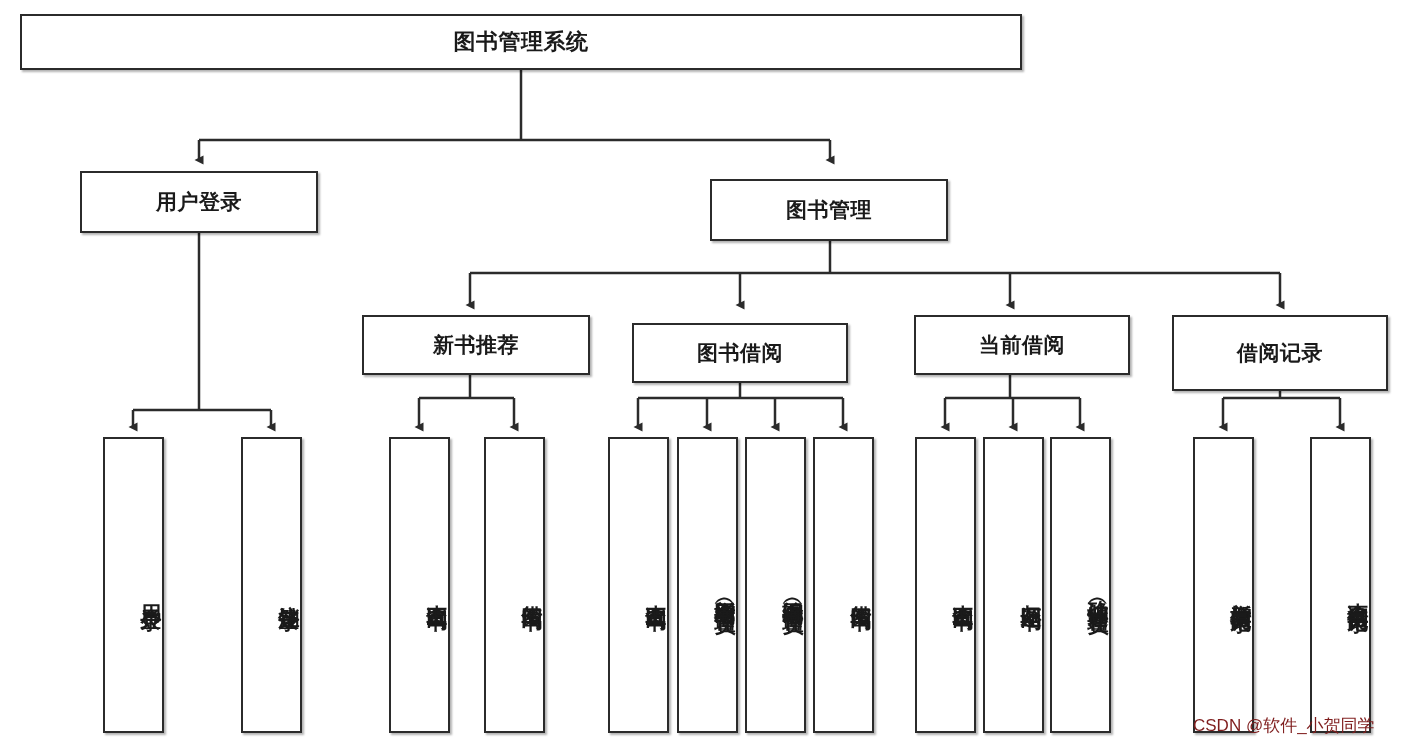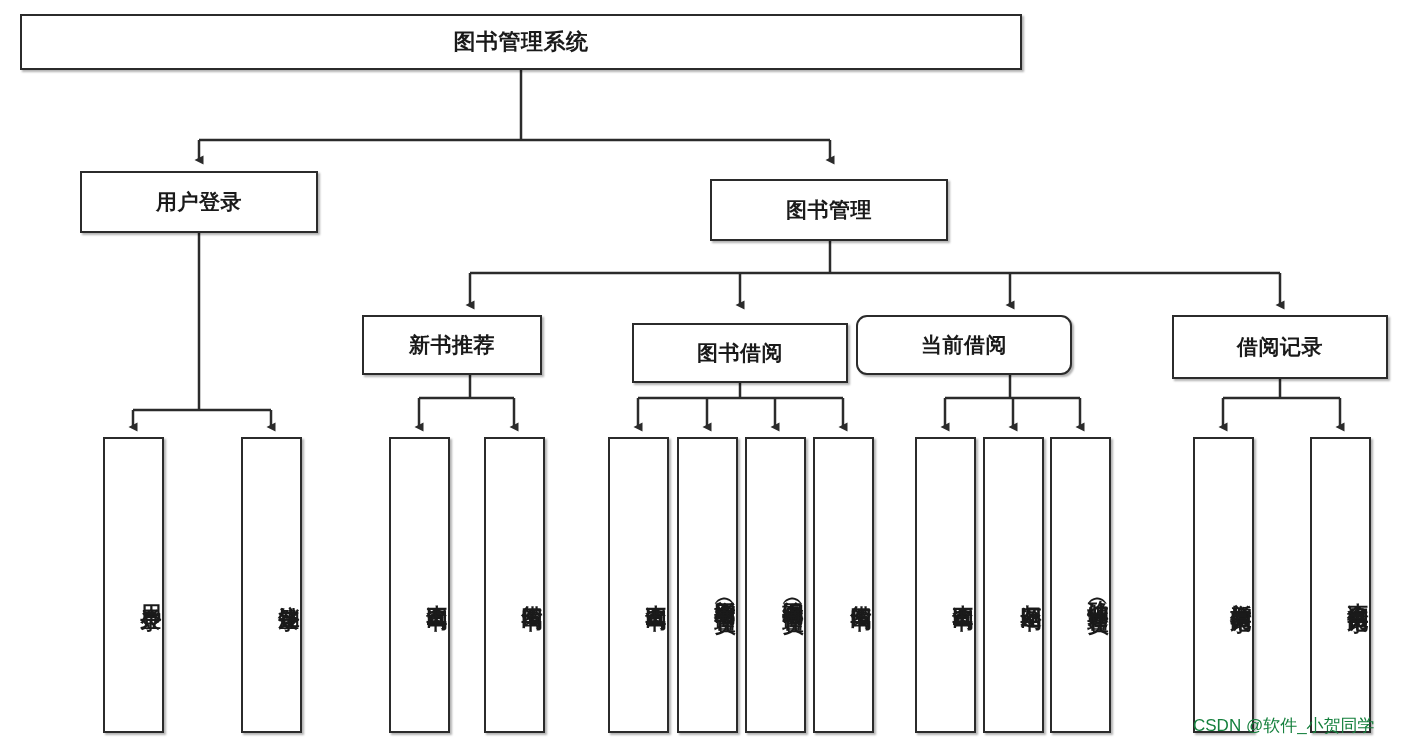--- a/index.html
+++ b/index.html
@@ -58,21 +58,21 @@
     white-space: nowrap;
   }
   .node.root {
     font-size: 22px;
   }
   .watermark {
     position: absolute;
     left: 1193px;
     top: 714px;
     font-size: 17px;
-    color: #15803d;
+    color: #7f1d1d;
     white-space: nowrap;
     z-index: 5;
     font-family: "Liberation Sans", "DejaVu Sans", sans-serif;
   }
 </style>
 </head>
 <body>
 
 <div id="diagram-root">
 
@@ -135,30 +135,30 @@
     <span>图书管理系统</span>
   </div>
 
   <div class="node" id="node-l2-0" style="left: 80px; top: 171px; width: 238px; height: 62px;">
     <span>用户登录</span>
   </div>
   <div class="node" id="node-l2-1" style="left: 710px; top: 171px; width: 238px; height: 62px; margin-top: 8px;">
     <span>图书管理</span>
   </div>
 
-  <div class="node" id="node-l3-0" style="left: 362px; top: 315px; width: 180px; height: 60px;">
+  <div class="node" id="node-l3-0" style="left: 362px; top: 315px; width: 228px; height: 60px;">
     <span>新书推荐</span>
   </div>
   <div class="node" id="node-l3-1" style="left: 632px; top: 315px; width: 216px; height: 60px; margin-top: 8px;">
     <span>图书借阅</span>
   </div>
-  <div class="node" id="node-l3-2" style="left: 856px; top: 315px; width: 216px; height: 60px; border-radius: 11px;">
+  <div class="node" id="node-l3-2" style="left: 914px; top: 315px; width: 216px; height: 60px;">
     <span>当前借阅</span>
   </div>
-  <div class="node" id="node-l3-3" style="left: 1172px; top: 315px; width: 216px; height: 64px;">
+  <div class="node" id="node-l3-3" style="left: 1172px; top: 315px; width: 216px; height: 76px;">
     <span>借阅记录</span>
   </div>
 
   <div class="node vertical" id="node-leaf-0" style="left: 103px; top: 437px; width: 61px; height: 296px;">
     <span>用户登录</span>
   </div>
   <div class="node vertical" id="node-leaf-1" style="left: 241px; top: 437px; width: 61px; height: 296px;">
     <span>注销登录</span>
   </div>
   <div class="node vertical" id="node-leaf-2" style="left: 389px; top: 437px; width: 61px; height: 296px;">

